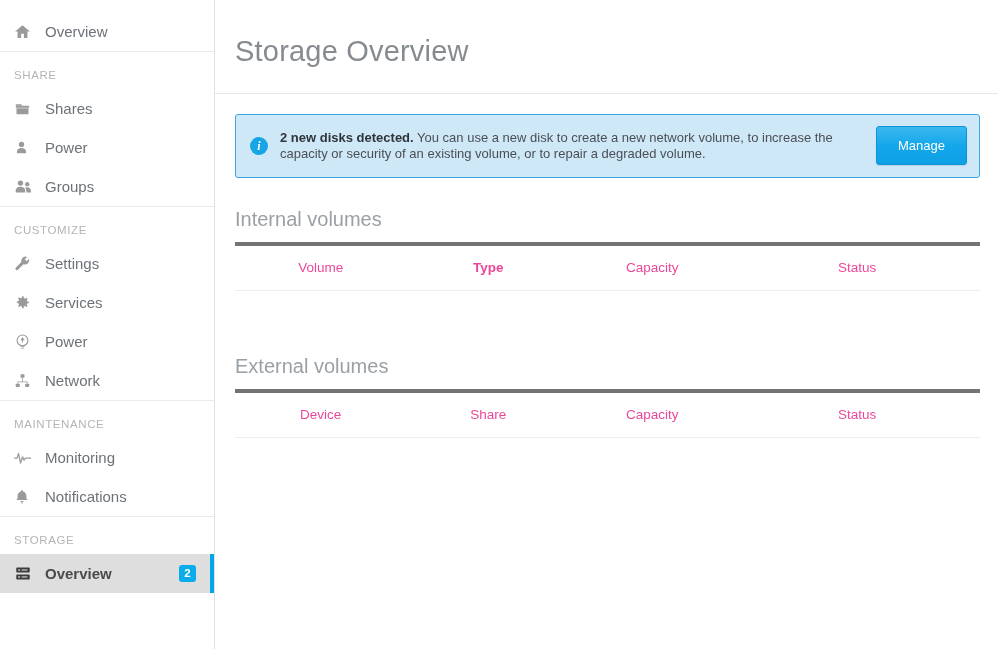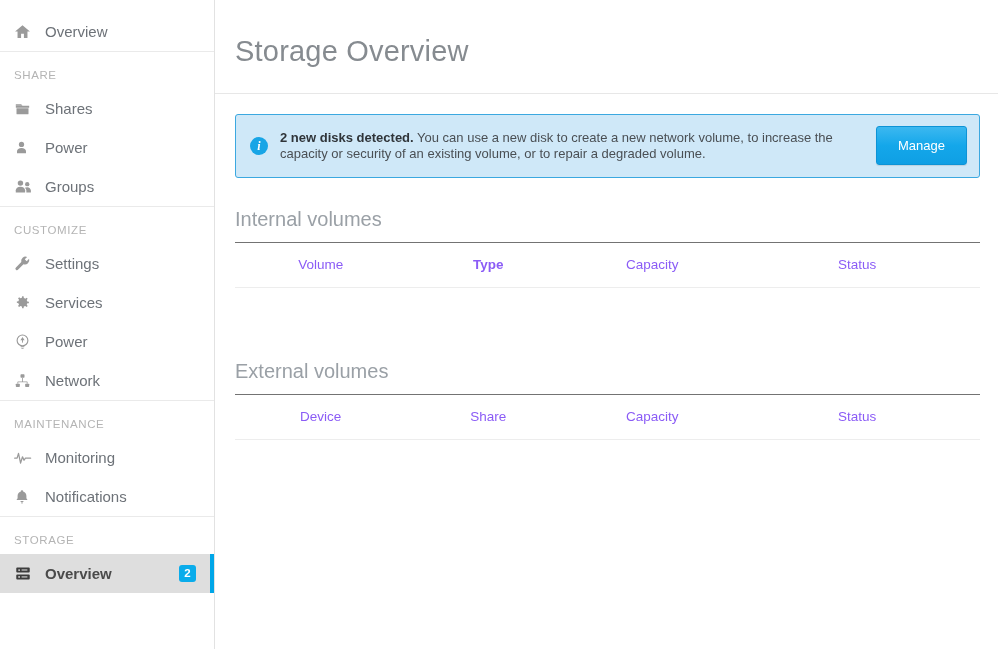--- a/index.html
+++ b/index.html
@@ -160,42 +160,42 @@
     border-radius: 3px;
     color: #ffffff;
     font-size: 13px;
     padding: 9px 21px;
     cursor: pointer;
     line-height: 19px;
     box-shadow: 0 1px 1px rgba(0,0,0,0.10);
   }
 
   .section {
-    margin: 0 18px 8px 20px;
+    margin: 0 18px 0 20px;
   }
   .section-title {
     font-size: 20px;
     color: #9aa0a6;
     font-weight: 300;
     padding-top: 26px;
     padding-bottom: 10px;
     line-height: 26px;
   }
   table.vol {
     width: 100%;
     border-collapse: collapse;
     table-layout: fixed;
   }
   table.vol thead th {
     font-size: 13.5px;
-    color: #8b5cf6;
+    color: #ec4899;
     font-weight: normal;
     text-align: center;
     padding: 13px 0 14px 0;
-    border-top: 1px solid #737373;
+    border-top: 4px solid #737373;
     border-bottom: 1px solid #ededed;
     line-height: 17px;
   }
   .sec-internal { padding-top: 2px; }
   .sec-internal-spacer { height: 36px; }
 
 </style>
 </head>
 <body>
 

